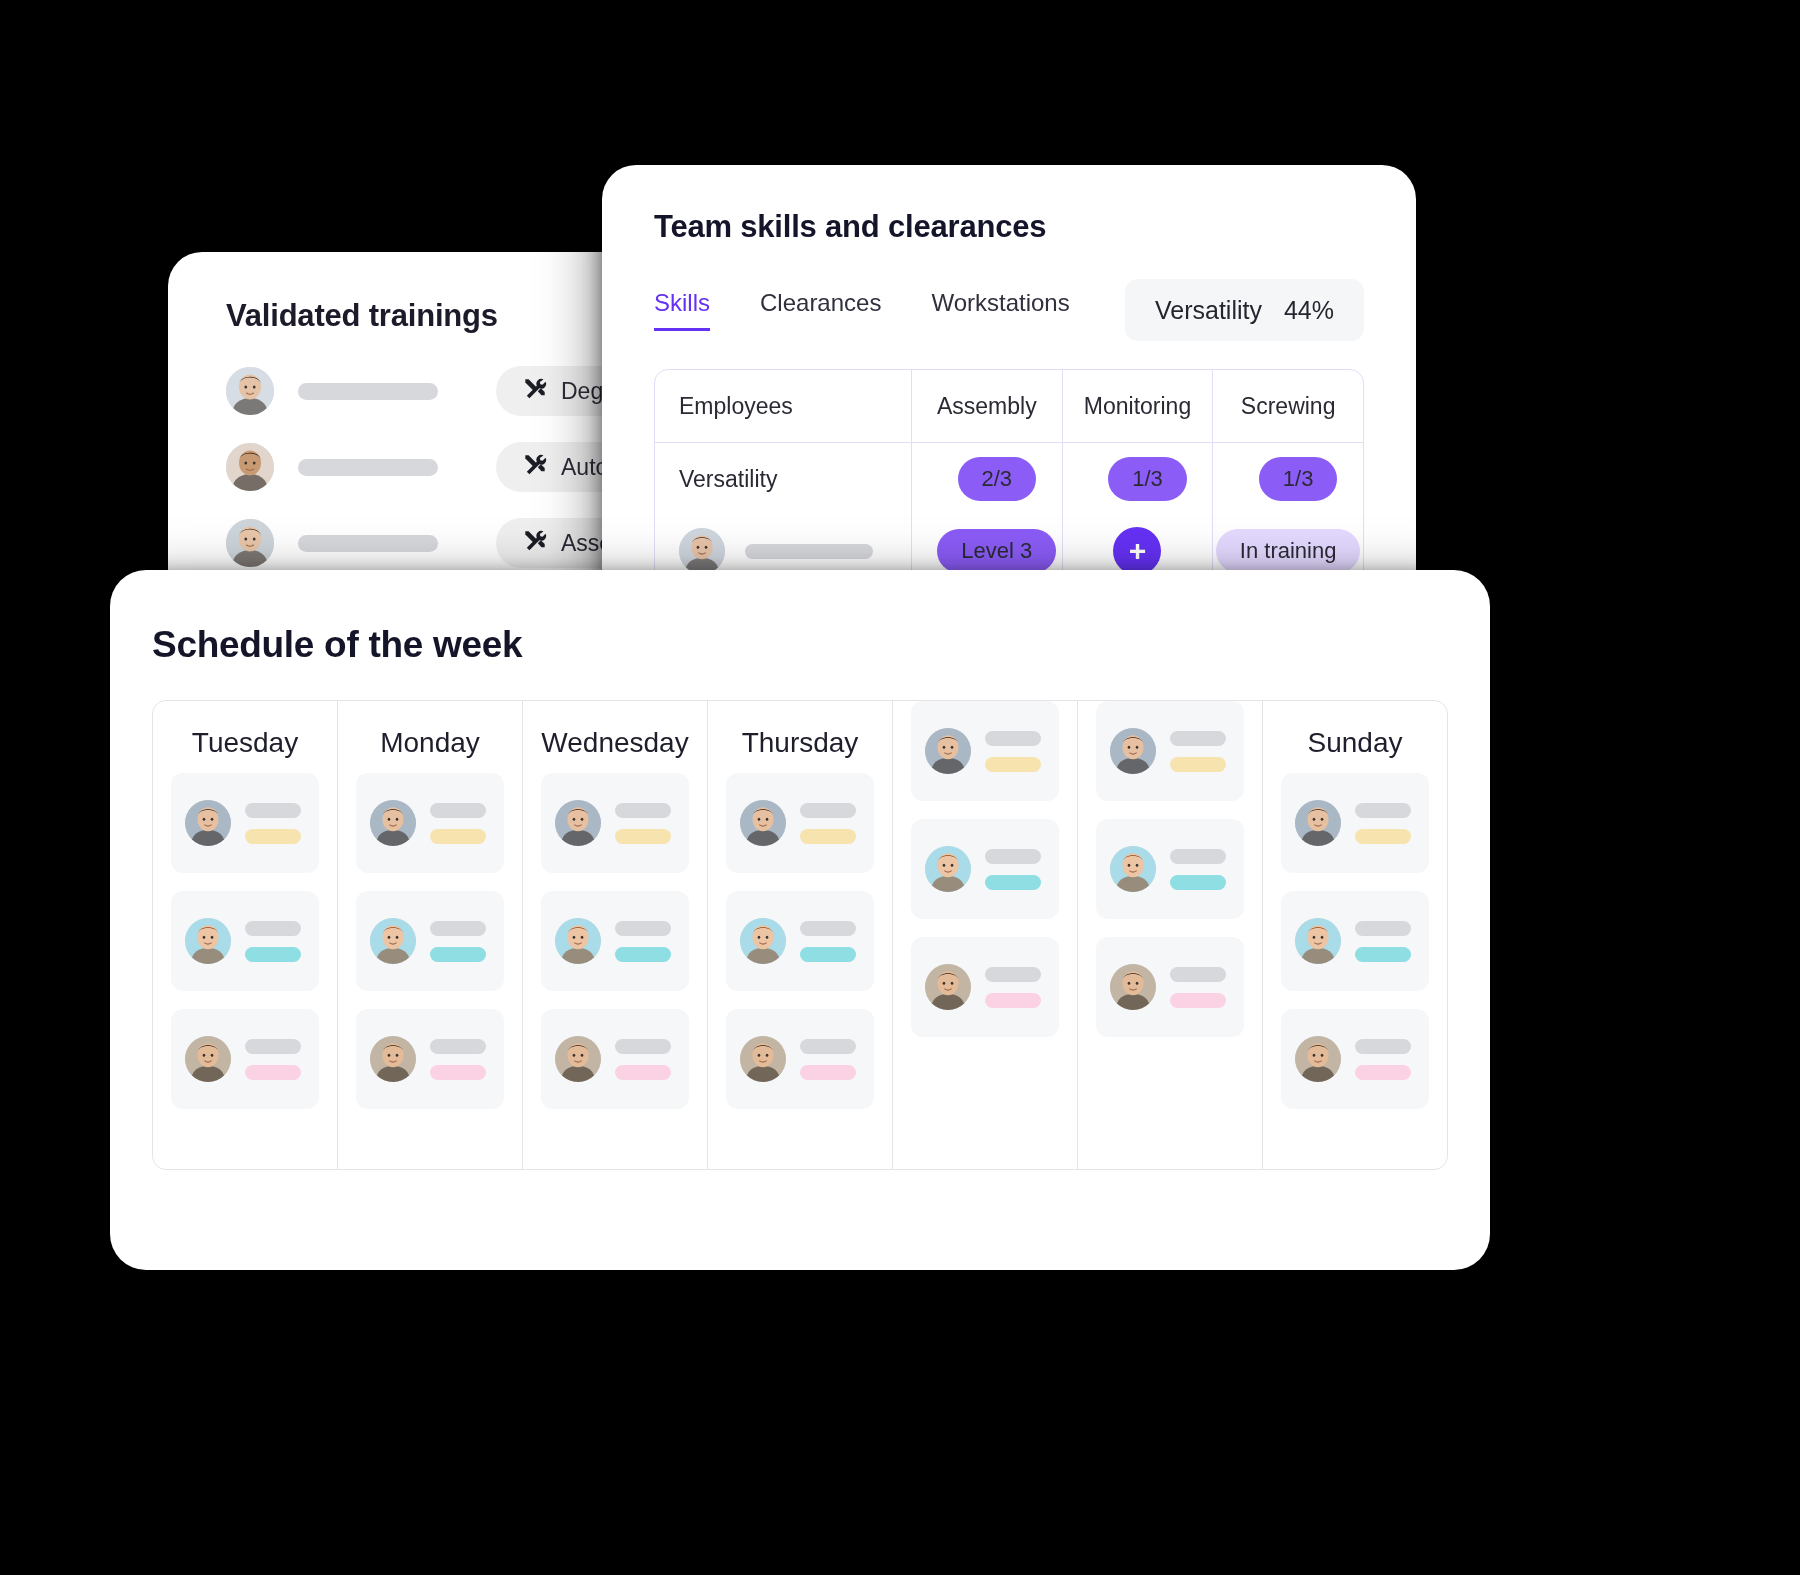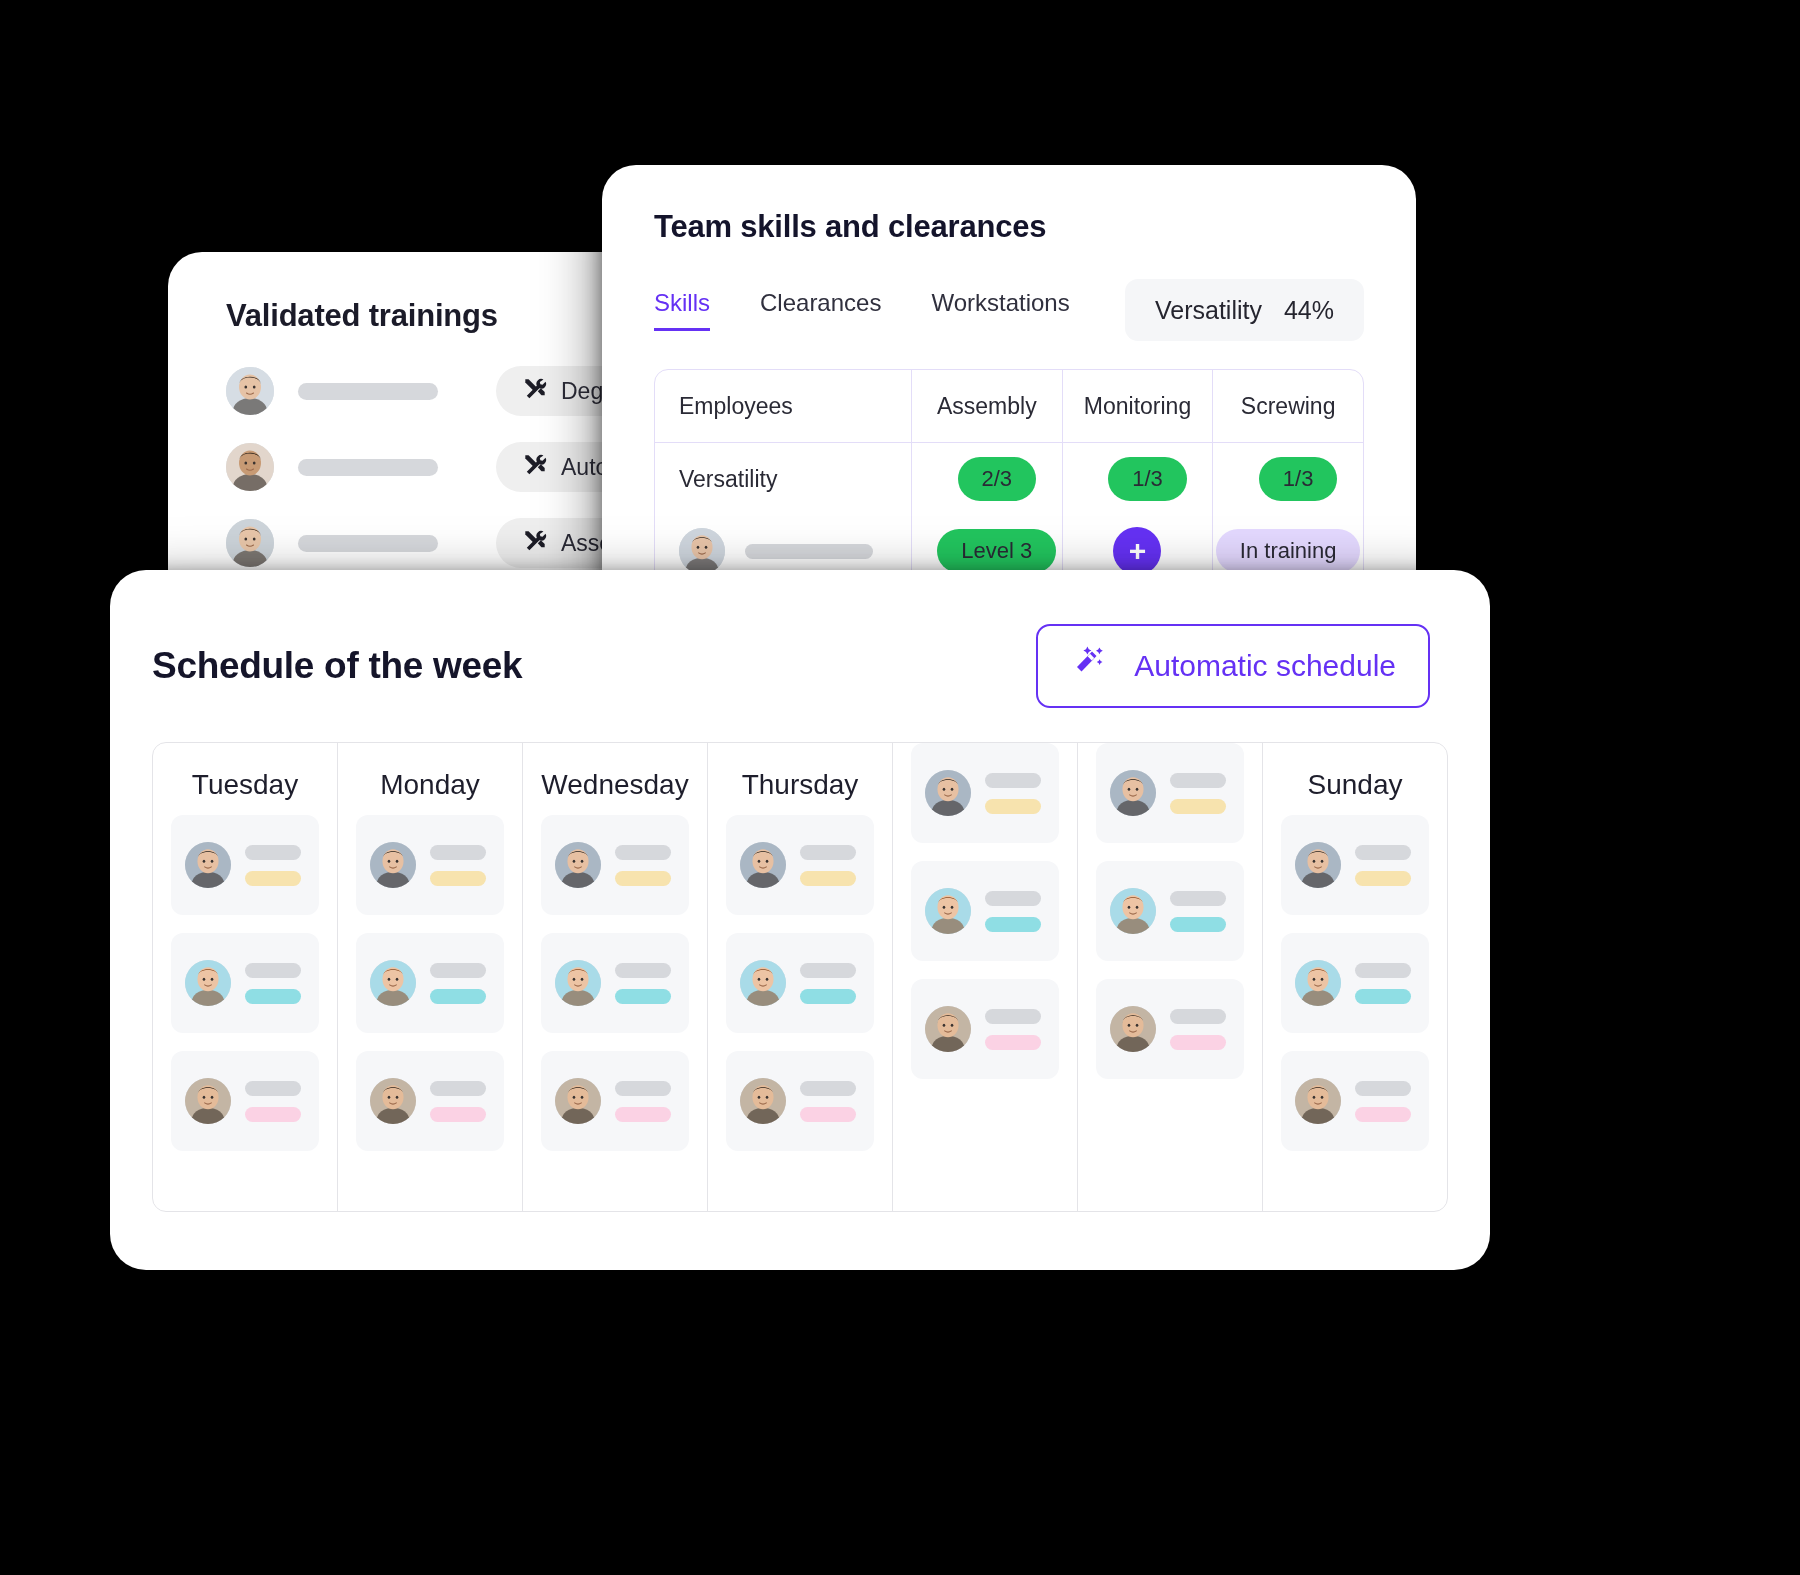--- a/index.html
+++ b/index.html
@@ -100,21 +100,21 @@
     height: 72px;
     font-size: 23px; color: #2a2a35;
   }
   .st-cell + .st-cell { border-left: 1px solid #e3ddf8; }
   .st-cell.first { flex: 1.55; justify-content: flex-start; padding-left: 24px; }
   .badge {
     border-radius: 999px; padding: 9px 24px;
     font-size: 22px; color: #2a2a35;
     background: #eeeeee; white-space: nowrap;
   }
-  .badge.grey   { background: #22c55e; margin-left: 20px; }
+  .badge.grey   { background: #8b5cf6; margin-left: 20px; }
   .badge.violet { background: #e4d9ff; }
   .badge.amber  { background: #f6e7b6; }
   .badge.pink   { background: #f8cbce; }
   .plus-btn {
     width: 48px; height: 48px; border-radius: 50%;
     background: #6531f4; border: none; cursor: pointer;
     display: flex; align-items: center; justify-content: center;
     color: #ffffff; font-size: 30px; line-height: 1; font-weight: bold;
   }
   .emp-cell { display: flex; align-items: center; gap: 20px; }
@@ -360,32 +360,20 @@
               <span class="badge grey">Level 1</span>
             </div>
           </div>
         </div>
     </div>
   </div>
 
   <div class="card" id="card-schedule">
     <div class="sched-head">
       <div class="sched-title">Schedule of the week</div>
-      <button class="auto-btn">
-        <span>
-          <svg viewBox="0 0 40 40" fill="none" xmlns="http://www.w3.org/2000/svg">
-            <path d="M22 8.5 L26.5 13 L11.5 28.5 L7 24 Z" fill="#6531f4"></path>
-            <path d="M20 10.8 L24.2 15 L21.8 17.4 L17.6 13.2 Z" fill="#ffffff"></path>
-            <path d="M17.4 3.6 l1.4 2.6 2.6 1.4 -2.6 1.4 -1.4 2.6 -1.4 -2.6 -2.6 -1.4 2.6 -1.4 Z" fill="#6531f4"></path>
-            <path d="M29.4 4.4 l1.2 2.2 2.2 1.2 -2.2 1.2 -1.2 2.2 -1.2 -2.2 -2.2 -1.2 2.2 -1.2 Z" fill="#6531f4"></path>
-            <path d="M29.6 16.2 l1 1.9 1.9 1 -1.9 1 -1 1.9 -1 -1.9 -1.9 -1 1.9 -1 Z" fill="#6531f4"></path>
-          </svg>
-        </span>
-        <span>Automatic schedule</span>
-      </button>
     </div>
     <div class="week-grid" id="week-grid">
         <div class="day-col">
           <div class="day-name">Tuesday</div>
           <div class="slot">
             <div class="avatar" style="width: 46px; height: 46px;">
               <svg viewBox="0 0 48 48" xmlns="http://www.w3.org/2000/svg">
                 <rect width="48" height="48" fill="#aab7c4"></rect>
                 <ellipse cx="24" cy="44" rx="17" ry="13" fill="#2b2520" opacity="0.55"></ellipse>
                 <ellipse cx="24" cy="20" rx="11" ry="12.5" fill="#e7c0a2"></ellipse>

